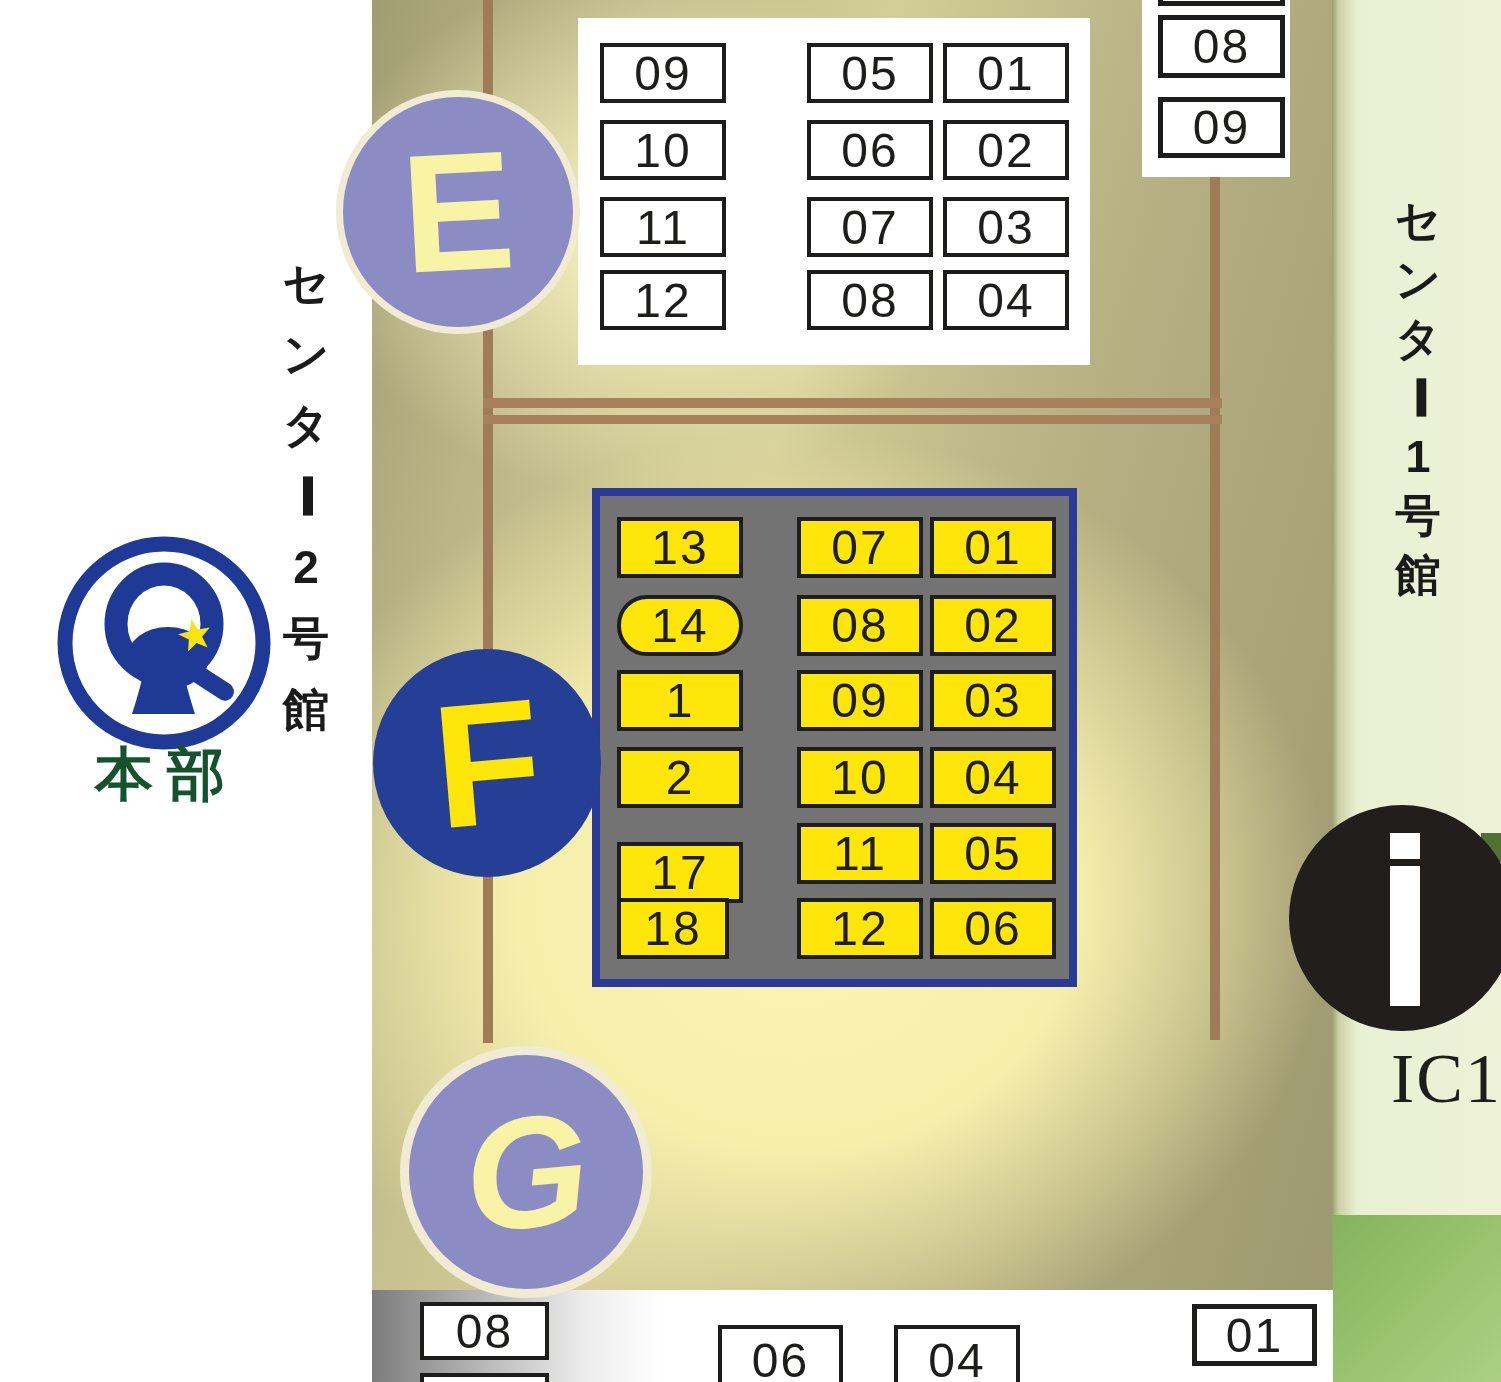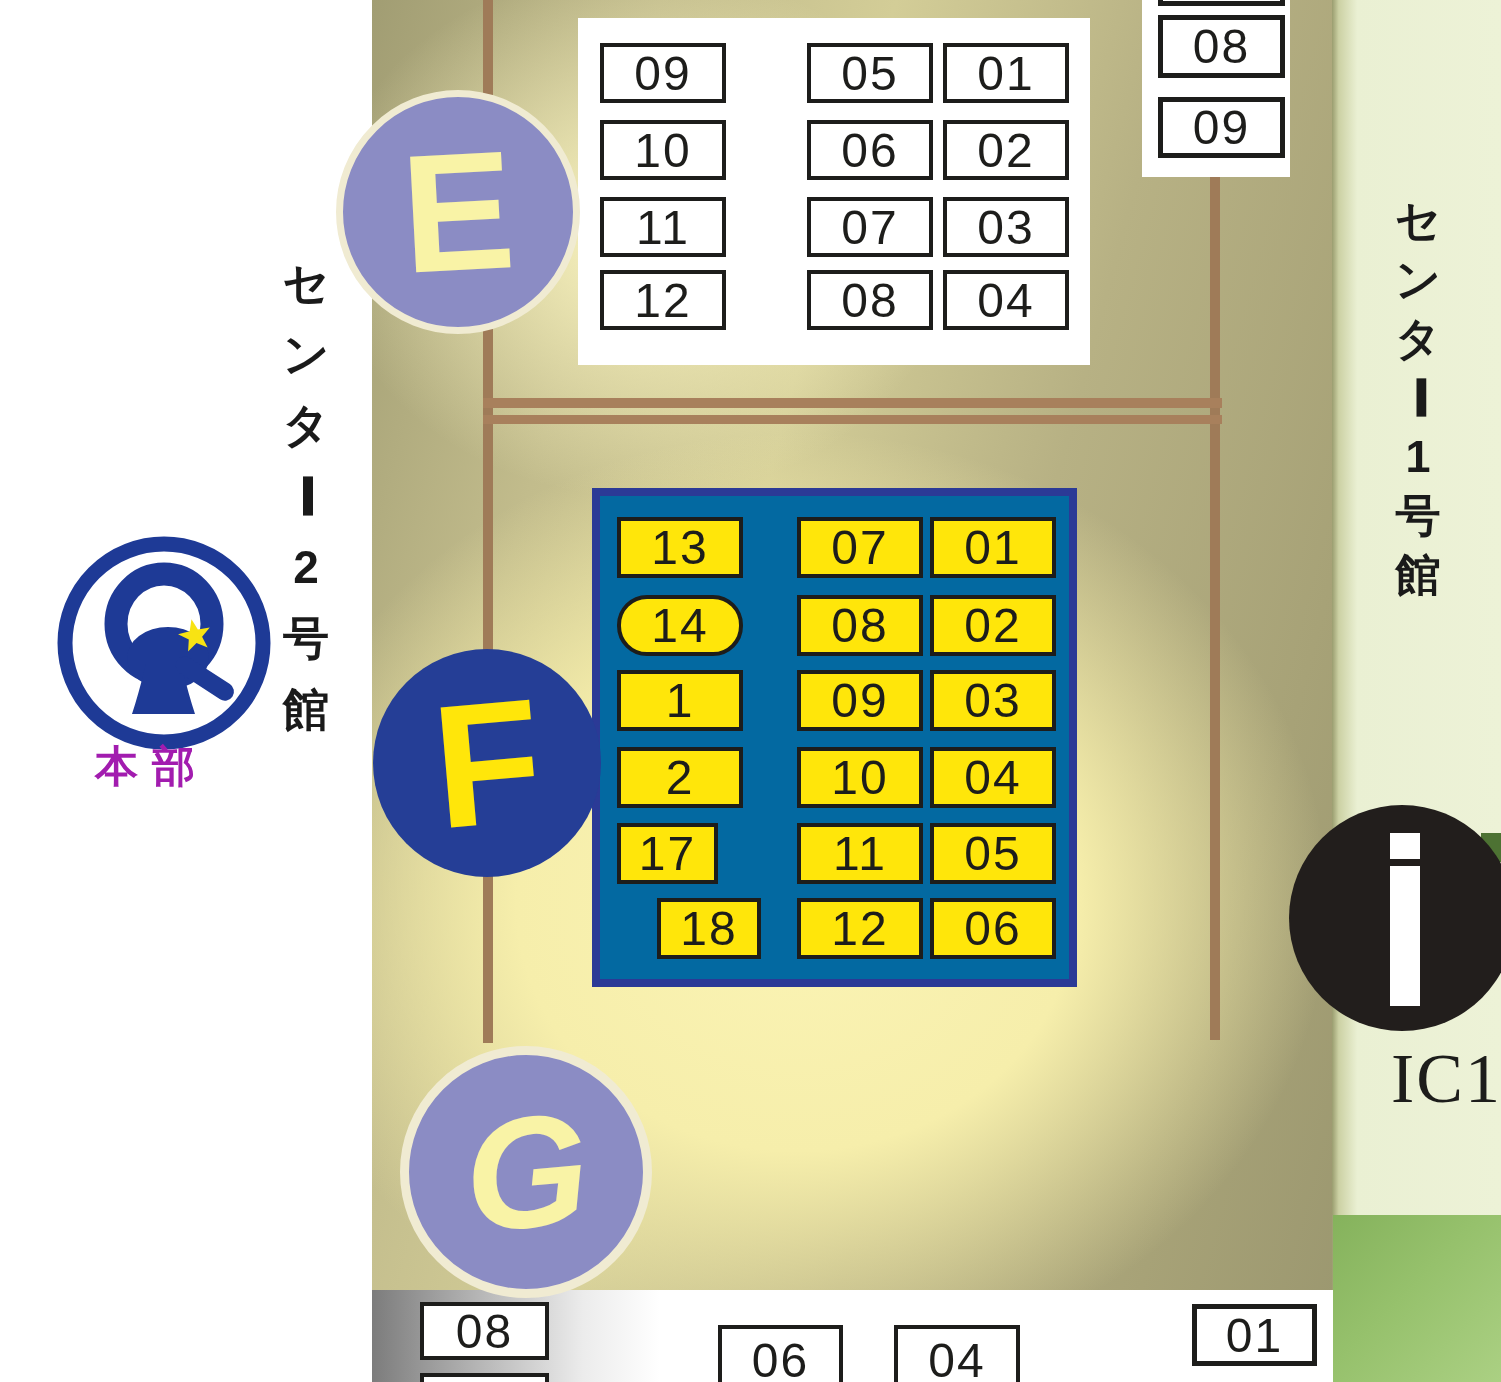--- a/index.html
+++ b/index.html
@@ -35,21 +35,21 @@
   
   .road { background: #9f7b58; }
   .road-v-left  { left: 483px; top: 0; width: 10px; height: 1043px; }
   .road-v-right { left: 1210px; top: 177px; width: 10px; height: 863px; }
   .road-h-1 { left: 483px; top: 398px; width: 739px; height: 10px; background: #a8805c; }
   .road-h-2 { left: 483px; top: 415px; width: 739px; height: 9px;  background: #a8805c; }
 
   
   .building-e { left: 578px; top: 18px; width: 512px; height: 347px; background: #fff; }
   .building-f {
-    left: 592px; top: 488px; width: 485px; height: 499px; background: #0369a1;
+    left: 592px; top: 488px; width: 485px; height: 499px; background: #737373;
     border: 8px solid #2b3a96; box-sizing: border-box;
   }
   .strip-house { left: 1142px; top: 0; width: 148px; height: 177px; background: #fff; }
 
   
   .booth {
     position: absolute; box-sizing: border-box;
     background: #ffffff; border: 4px solid #1d1d1b;
     display: flex; align-items: center; justify-content: center;
     font-size: 48px; letter-spacing: 2px; color: #1d1d1b;
@@ -85,22 +85,22 @@
     font-weight: bold; color: #1a1a1a;
   }
   .vtext div { line-height: 1; }
   .vtext .rot { transform: rotate(90deg) scaleY(1.6); }
   .vtext-left  { left: 279px; top: 260px; width: 54px; font-size: 46px; gap: 25px; }
   .vtext-right { left: 1391px; top: 198px; width: 54px; font-size: 45px; gap: 14px; }
 
   
   .hq-logo { left: 52px; top: 528px; }
   .hq-label {
-    left: 95px; top: 745px; font-size: 43px; font-weight: bold;
-    color: #a21caf; letter-spacing: 14px; line-height: 1;
+    left: 95px; top: 745px; font-size: 58px; font-weight: bold;
+    color: #14532d; letter-spacing: 14px; line-height: 1;
   }
 </style>
 </head>
 <body>
 
 <div class="stage">
 
   <div class="abs map-bg"></div>
   <div class="abs green-strip"></div>
   <div class="abs dark-green-patch"></div>
@@ -131,22 +131,22 @@
     <div class="booth b-topright" style="left:16px; top:-45px; width:127px; height:51px;"></div>
     <div class="booth b-topright" style="left:16px; top:15px; width:127px; height:63px;">08</div>
     <div class="booth b-topright" style="left:16px; top:97px; width:127px; height:61px;">09</div>
   </div>
 
   <div class="abs building-f" id="f-booths">
       <div class="booth booth-yellow" style="left: 17px; top: 21px; width: 126px; height: 61px;">13</div>
       <div class="booth booth-yellow" style="left: 17px; top: 99px; width: 126px; height: 61px; border-radius: 30px;">14</div>
       <div class="booth booth-yellow" style="left: 17px; top: 174px; width: 126px; height: 61px;">1</div>
       <div class="booth booth-yellow" style="left: 17px; top: 251px; width: 126px; height: 61px;">2</div>
-      <div class="booth booth-yellow" style="left: 17px; top: 327px; width: 101px; height: 61px;">17</div>
-      <div class="booth booth-yellow" style="left: 17px; top: 402px; width: 104px; height: 61px; margin-left: 40px;">18</div>
+      <div class="booth booth-yellow" style="left: 17px; top: 346px; width: 126px; height: 61px;">17</div>
+      <div class="booth booth-yellow" style="left: 17px; top: 402px; width: 112px; height: 61px;">18</div>
       <div class="booth booth-yellow" style="left: 197px; top: 21px; width: 126px; height: 61px;">07</div>
       <div class="booth booth-yellow" style="left: 197px; top: 99px; width: 126px; height: 61px;">08</div>
       <div class="booth booth-yellow" style="left: 197px; top: 174px; width: 126px; height: 61px;">09</div>
       <div class="booth booth-yellow" style="left: 197px; top: 251px; width: 126px; height: 61px;">10</div>
       <div class="booth booth-yellow" style="left: 197px; top: 327px; width: 126px; height: 61px;">11</div>
       <div class="booth booth-yellow" style="left: 197px; top: 402px; width: 126px; height: 61px;">12</div>
       <div class="booth booth-yellow" style="left: 330px; top: 21px; width: 126px; height: 61px;">01</div>
       <div class="booth booth-yellow" style="left: 330px; top: 99px; width: 126px; height: 61px;">02</div>
       <div class="booth booth-yellow" style="left: 330px; top: 174px; width: 126px; height: 61px;">03</div>
       <div class="booth booth-yellow" style="left: 330px; top: 251px; width: 126px; height: 61px;">04</div>

